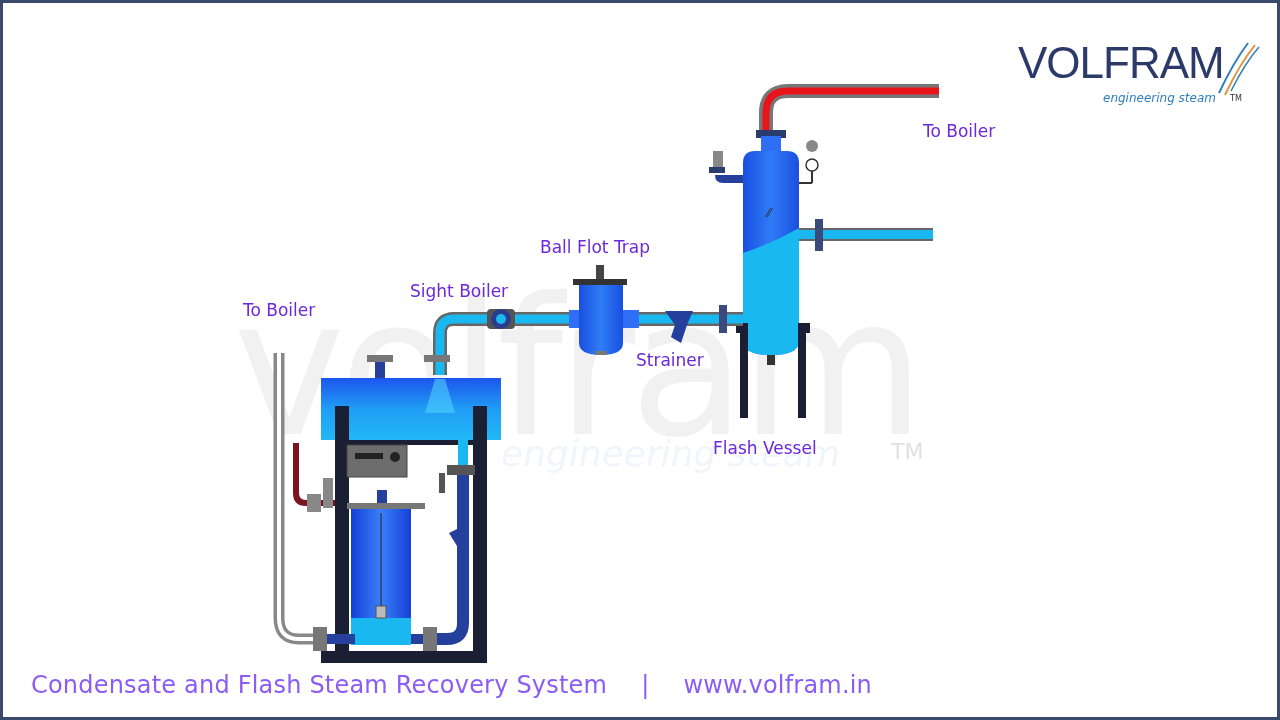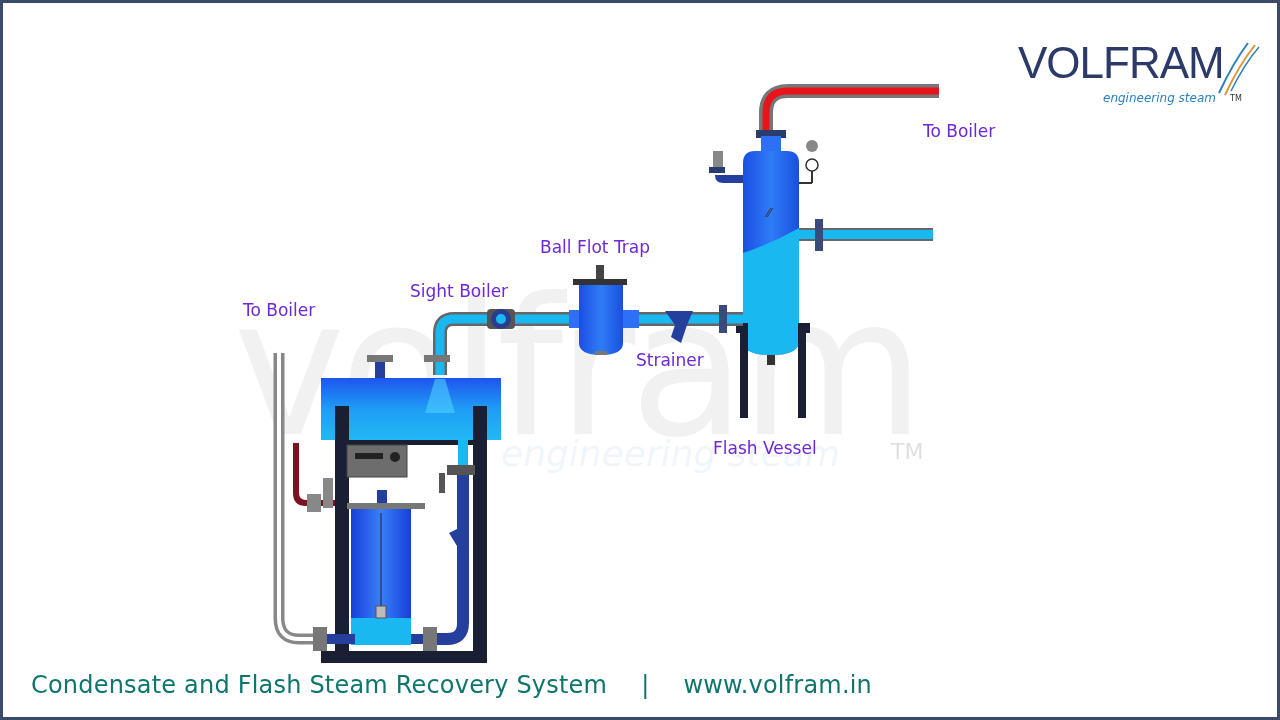--- a/index.html
+++ b/index.html
@@ -3,21 +3,21 @@
 <meta charset="utf-8">
 <style>
   html,body{margin:0;padding:0;background:#3b4a6b;}
   #frame{position:relative;width:1274px;height:714px;margin:3px;background:#fff;overflow:hidden;font-family:"DejaVu Sans","Liberation Sans",sans-serif;}
   svg{position:absolute;left:0;top:0;}
   .lbl{position:absolute;font-size:17px;color:#6d28d9;white-space:nowrap;}
   .logo{position:absolute;left:1015px;top:38px;}
   .logo-word{font-family:"Liberation Sans",sans-serif;font-size:44px;color:#2b3a68;letter-spacing:-1px;line-height:1;}
   .logo-tag{position:absolute;left:85px;top:50px;font-style:italic;font-size:12px;color:#2e7fbd;white-space:nowrap;}
   .logo-tm{position:absolute;left:212px;top:53px;font-size:8px;color:#333;}
-  .footer{position:absolute;left:28px;top:668px;font-size:24px;color:#0f766e;white-space:nowrap;letter-spacing:0.2px;}
+  .footer{position:absolute;left:28px;top:668px;font-size:24px;color:#8b5cf6;white-space:nowrap;letter-spacing:0.2px;}
   .footer .sep{margin:0 34px;}
   .wm{position:absolute;color:#000;opacity:0.05;white-space:nowrap;}
 </style>
 </head>
 <body>
 
 <div id="frame">
 
   <div class="wm" style="left:230px;top:255px;font-size:190px;letter-spacing:-6px;">volfram</div>
   <div class="wm" style="left:498px;top:430px;font-size:36px;font-style:italic;opacity:0.07;color:#2e7fbd;">engineering steam</div>

